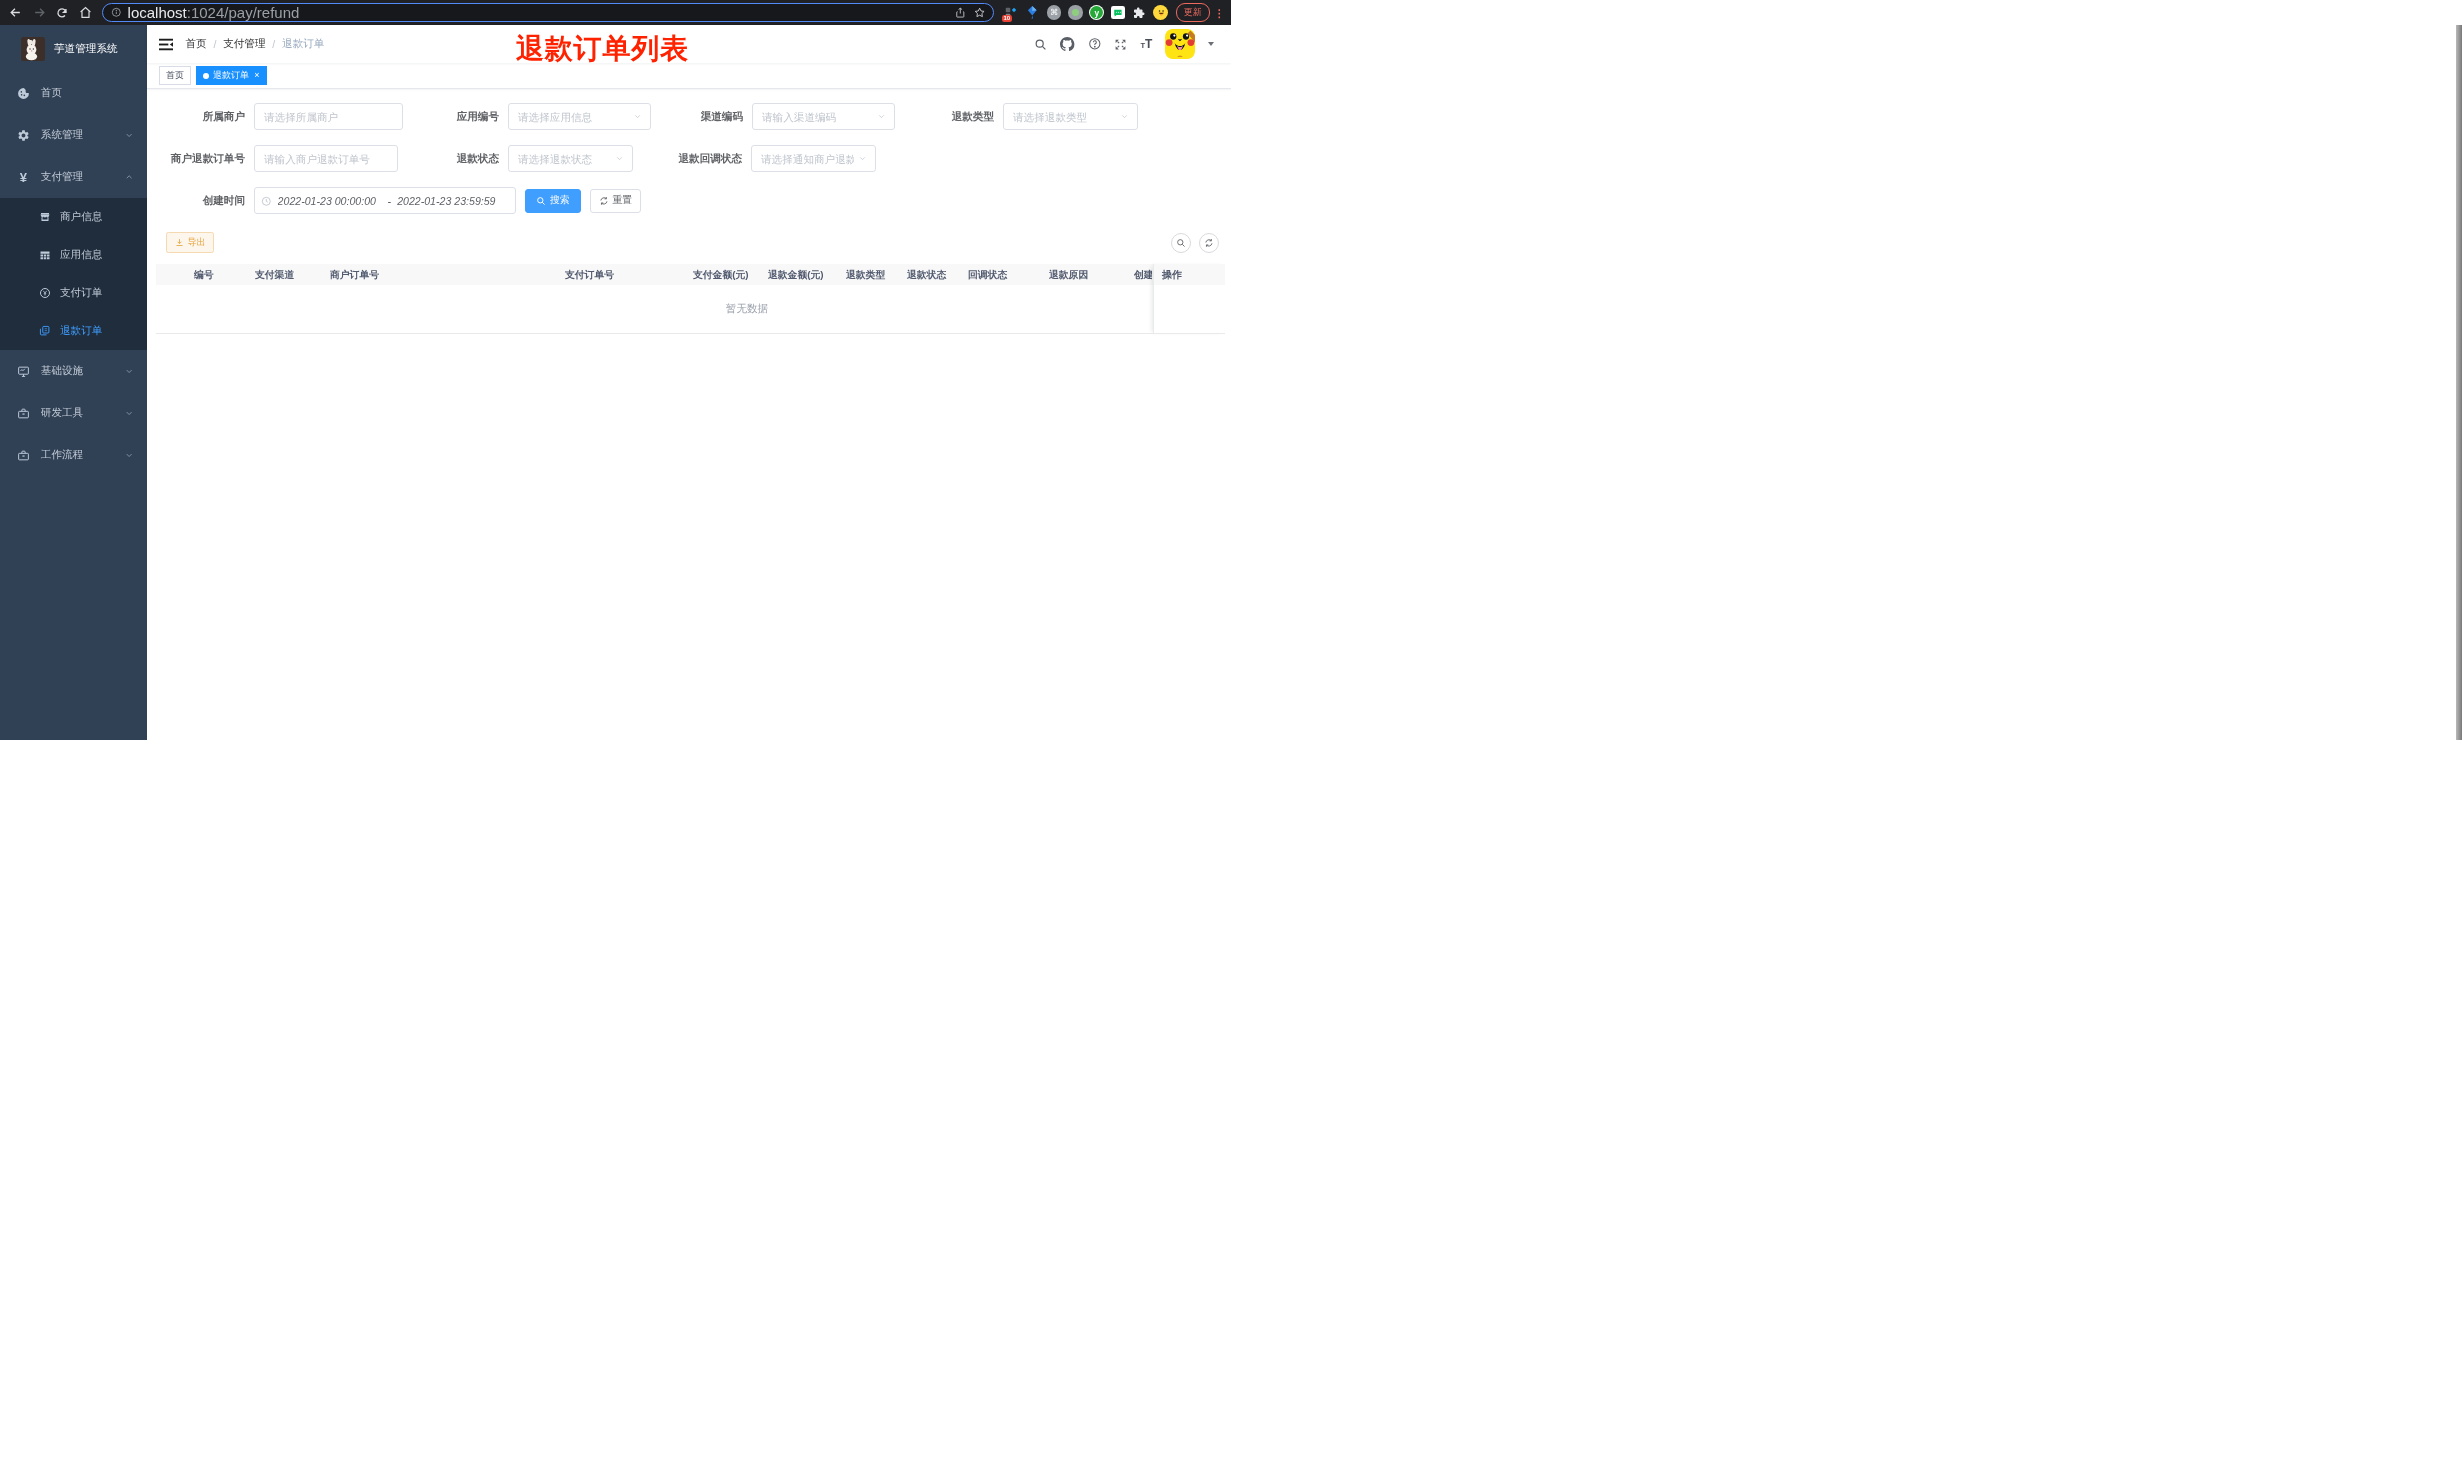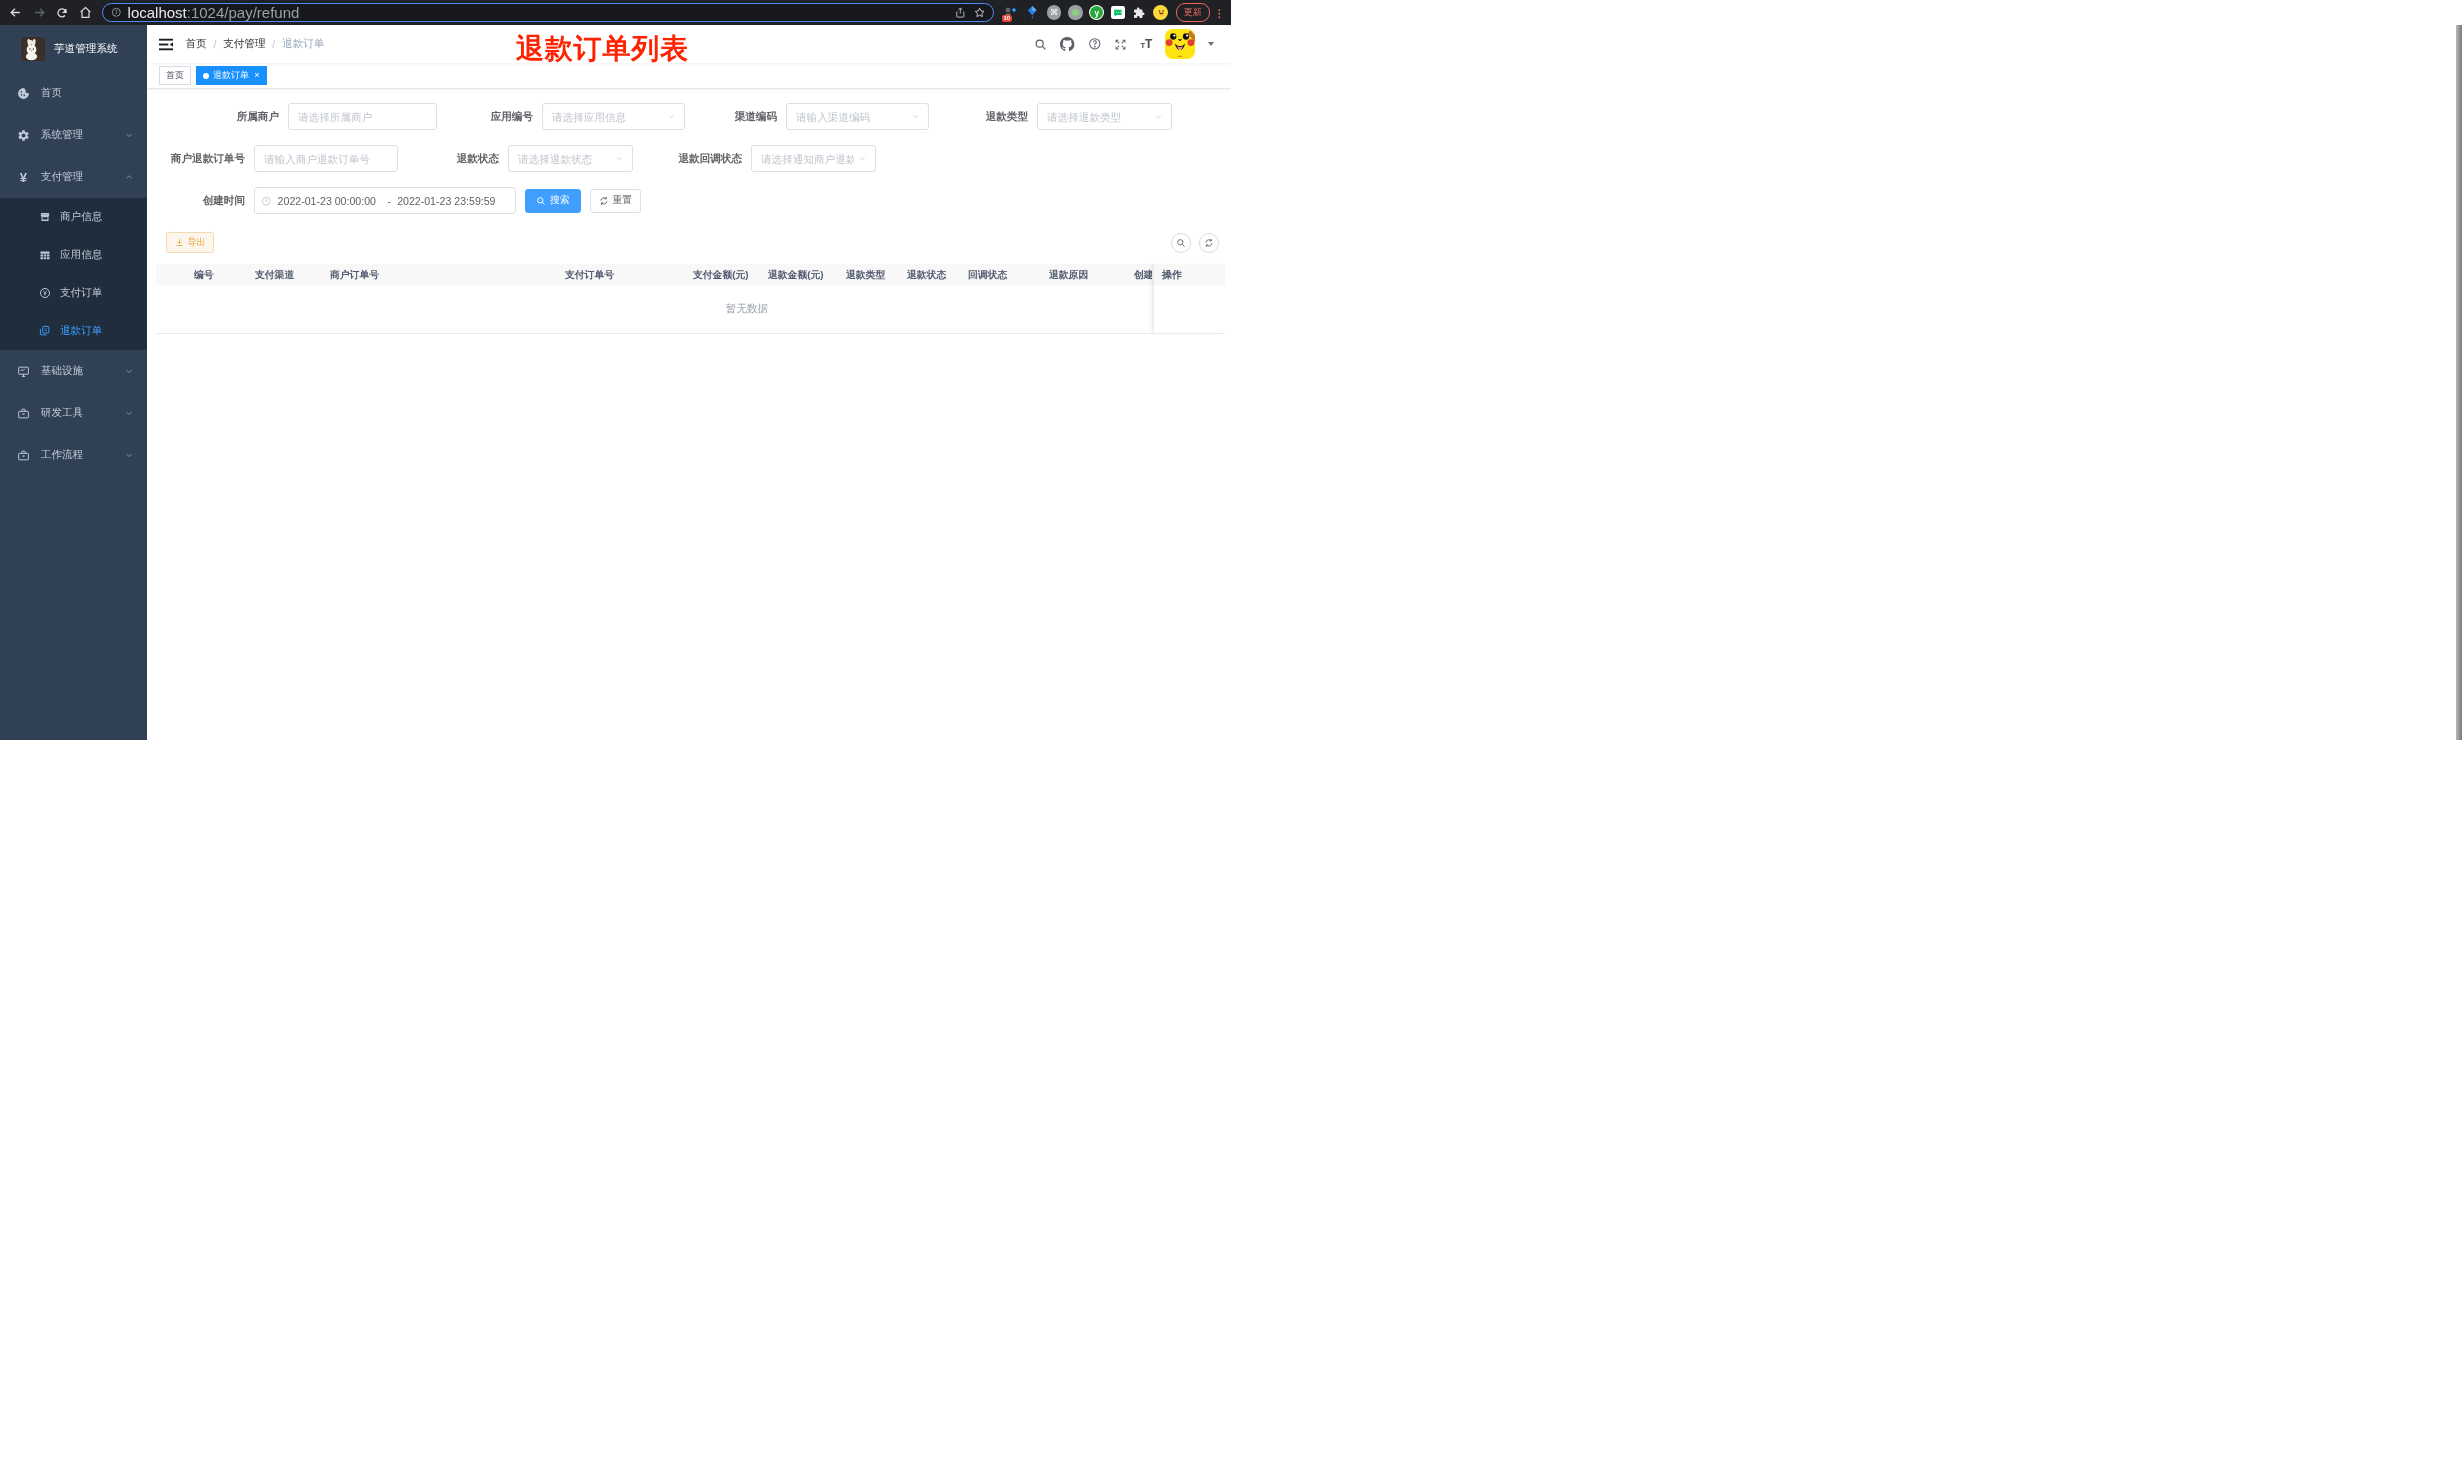--- a/index.html
+++ b/index.html
@@ -62,28 +62,28 @@
              border-bottom:0.8px solid #e4e7ec; box-shadow:0 0.8px 2.3px rgba(0,0,0,.08); position:relative; z-index:4; }
   .tag { height:19.7px; display:flex; align-items:center; padding:0 6px; border:0.8px solid #d8dce5; background:#fff;
          color:#495060; font-size:9px; cursor:pointer; }
   .tag.active { background:#1890ff; border-color:#1890ff; color:#fff; }
   .tag .dot { width:6px; height:6px; border-radius:50%; background:#fff; margin-right:4.5px; }
   .tag .close { margin-left:5.3px; font-size:9px; line-height:1; }
 
   
   .content { position:relative; }
   .frow { display:flex; align-items:center; height:27px; margin-bottom:15px; }
-  .frow.first { margin-top:14.4px;margin-left:34px; }
+  .frow.first { margin-top:14.4px; }
   .flabel { font-size:10.6px; font-weight:bold; color:#606266; text-align:right; padding-right:9px; white-space:nowrap; flex-shrink:0; }
   .ctl { position:relative; height:27px; border:0.8px solid #dcdfe6; border-radius:3px; background:#fff; display:flex; align-items:center; flex-shrink:0; }
   .ctl input { border:none; outline:none; width:100%; height:100%; padding:0 9px; font-size:10.6px; color:#606266; background:transparent; font-family:inherit; }
   .ctl input::placeholder { color:#bfc4cc; }
   .ctl .sel-chev { position:absolute; right:7.6px; color:#c0c4cc; pointer-events:none; display:flex; }
   .ctl.with-chev input { padding-right:21px; }
-  .daterange { padding:0 6px; }
+  .daterange { padding:0 6px;font-style:italic; }
   .daterange .clock { color:#c0c4cc; margin-right:6px; flex-shrink:0; display:flex; }
   .dr-text { font-size:10.6px; color:#606266; white-space:nowrap; overflow:hidden; width:104px; }
   .dr-sep { color:#606266; font-size:10.6px; margin:0 6px; flex-shrink:0; }
   .btn { display:inline-flex; align-items:center; justify-content:center; height:24px; border-radius:3px; font-size:9.8px; cursor:pointer; white-space:nowrap; }
   .btn-primary { background:#409eff; border:0.8px solid #409eff; color:#fff; width:56px; margin-left:9px; }
   .btn-plain { background:#fff; border:0.8px solid #dcdfe6; color:#606266; width:51px; margin-left:9px; }
   .btn svg { margin-right:3.8px; }
 
   
   .table-toolbar { display:flex; align-items:center; justify-content:space-between; margin-top:18px; padding:0 12px 0 19px; height:21px; }

